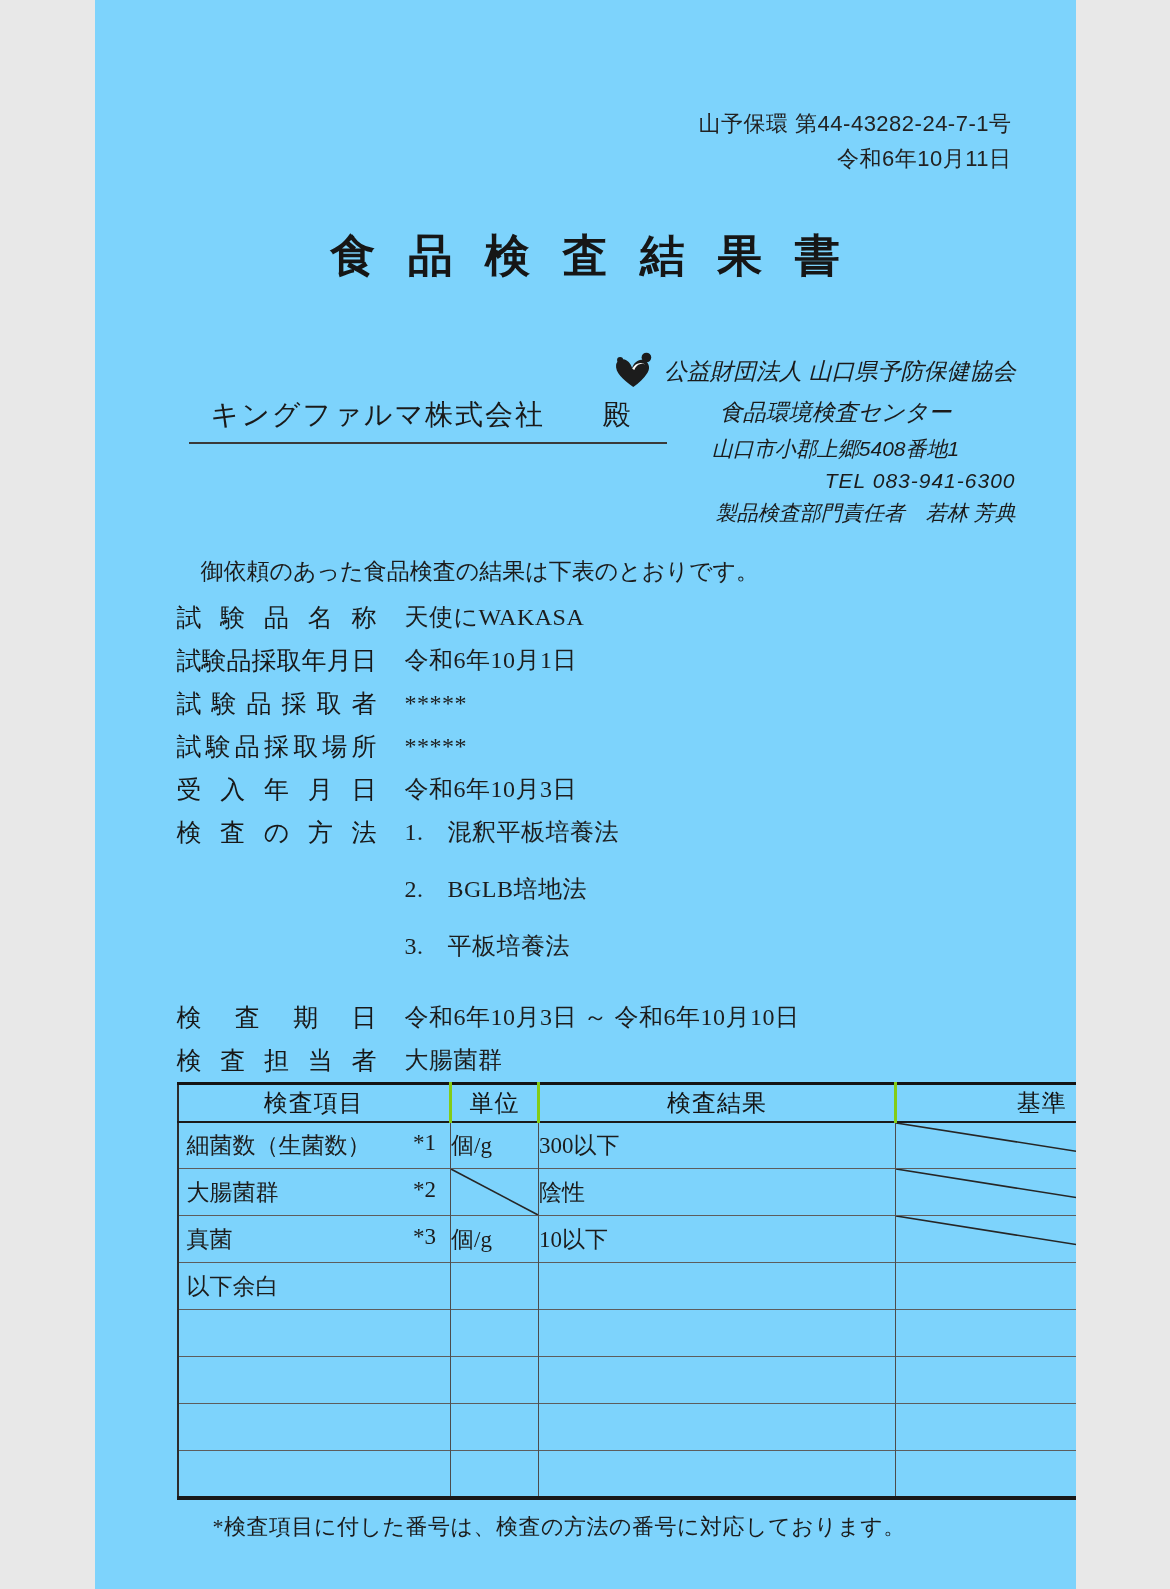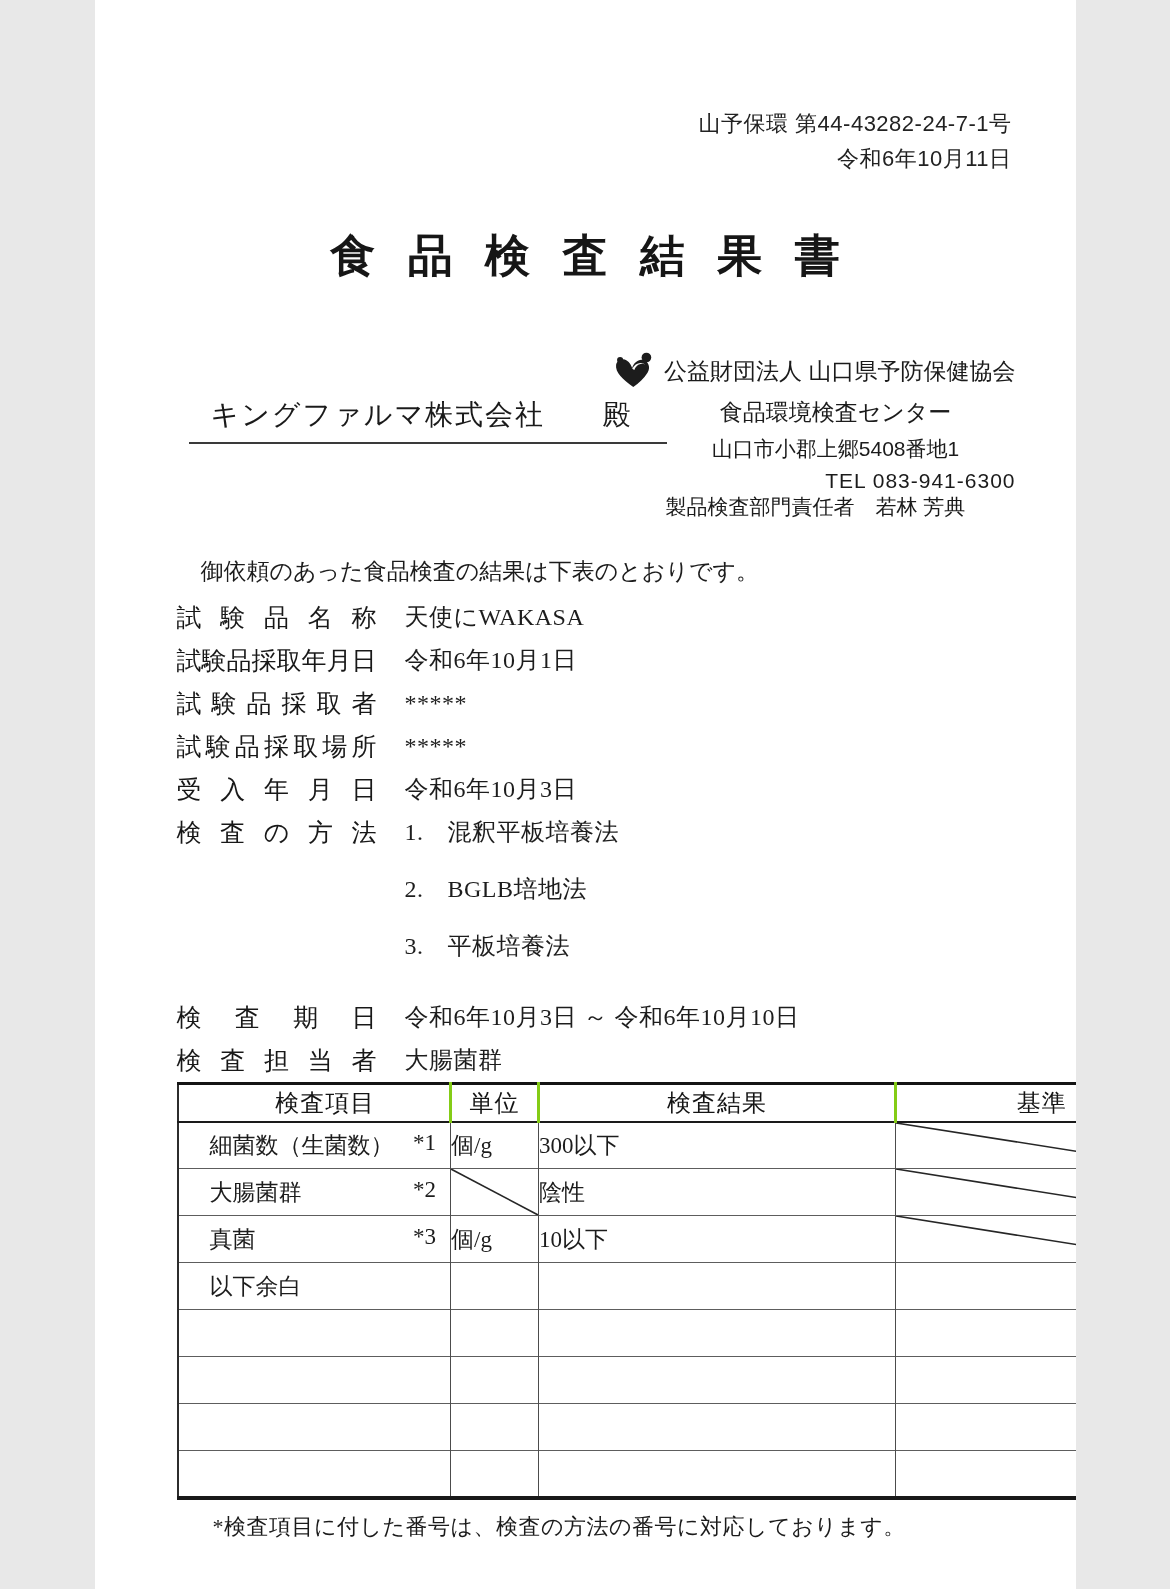--- a/index.html
+++ b/index.html
@@ -1,19 +1,19 @@
 <!DOCTYPE html>
 <html><head>
 <meta charset="utf-8">
 <style>
   * { margin:0; padding:0; box-sizing:border-box; }
   html,body { background:#e8e8e8; }
   .page {
     position:relative; width:981px; height:1589px;
-    background:#ffffff; color:#1e1e1e; overflow:hidden;
+    background:#7dd3fc; color:#1e1e1e; overflow:hidden;
     font-family:"Liberation Sans", sans-serif;
     margin:0 auto;
   }
 
   
   .doc-id {
     position:absolute; top:106px; right:64px;
     text-align:right; font-size:22px; line-height:35px;
     letter-spacing:0.5px; color:#222;
   }
@@ -22,26 +22,27 @@
   .title {
     position:absolute; top:226px; left:0; width:100%;
     text-align:center; font-size:45px; font-weight:600;
     letter-spacing:0.72em; text-indent:0.72em; color:#161616;
   }
 
   
   .org {
     position:absolute; top:352px; right:60px; width:420px;
     color:#1b1b1b;
+    font-style:italic;
   }
   .org-line1 { display:flex; align-items:center; justify-content:flex-end; gap:8px; font-size:23px; }
   .org-line2 { text-align:center; font-size:23px; margin-top:7px; padding-left:60px; }
   .org-line3 { text-align:center; font-size:21px; margin-top:7px; padding-left:60px; }
   .org-line4 { text-align:right; font-size:21px; margin-top:6px; padding-left:50px; letter-spacing:1px; }
-  .org-line5 { text-align:left; font-size:21px; padding-left:70px; }
+  .org-line5 { text-align:right; font-size:21px; margin-top:6px; padding-left:70px; }
   .logo { width:44px; height:38px; flex:0 0 auto; }
 
   
   .recipient {
     position:absolute; top:396px; left:94px; width:478px;
     border-bottom:2px solid #3a3a3a; padding:0 34px 8px 22px;
     display:flex; align-items:flex-end;
     font-size:28px; letter-spacing:2px; color:#1a1a1a;gap:9px;
   }
   .recipient .honorific { margin-left:auto; }
@@ -80,21 +81,21 @@
     height:38px; font-size:24px; font-weight:500; color:#141414;
     border-bottom:2px solid #1a1a1a; border-left:3px solid #84cc16;
     letter-spacing:1px; vertical-align:middle;
   }
   table.rtable td {
     height:47px; position:relative; vertical-align:middle;
     border-left:1px solid #4c4c4c; border-top:1px solid #757575;
     font-size:23px; color:#1c1c1c;
     font-family:"Liberation Serif","DejaVu Serif",serif;
   }
-  table.rtable th:first-child, table.rtable td:first-child { border-left:none;padding-left:23px; }
+  table.rtable th:first-child, table.rtable td:first-child { border-left:none; }
   table.rtable tr.data-row td { border-top:1px solid #5d5d5d; }
   td.cell-item .item-inner { display:flex; justify-content:space-between; padding:0 14px 0 8px; }
   td.cell-unit, td.cell-result { text-align:left; }
   .diag-svg { position:absolute; inset:0; width:100%; height:100%; display:block; }
 
   
   .footnote {
     position:absolute; top:1512px; left:118px;
     font-size:22px; color:#1b1b1b; letter-spacing:0.5px;
     font-family:"Liberation Serif","DejaVu Serif",serif;

